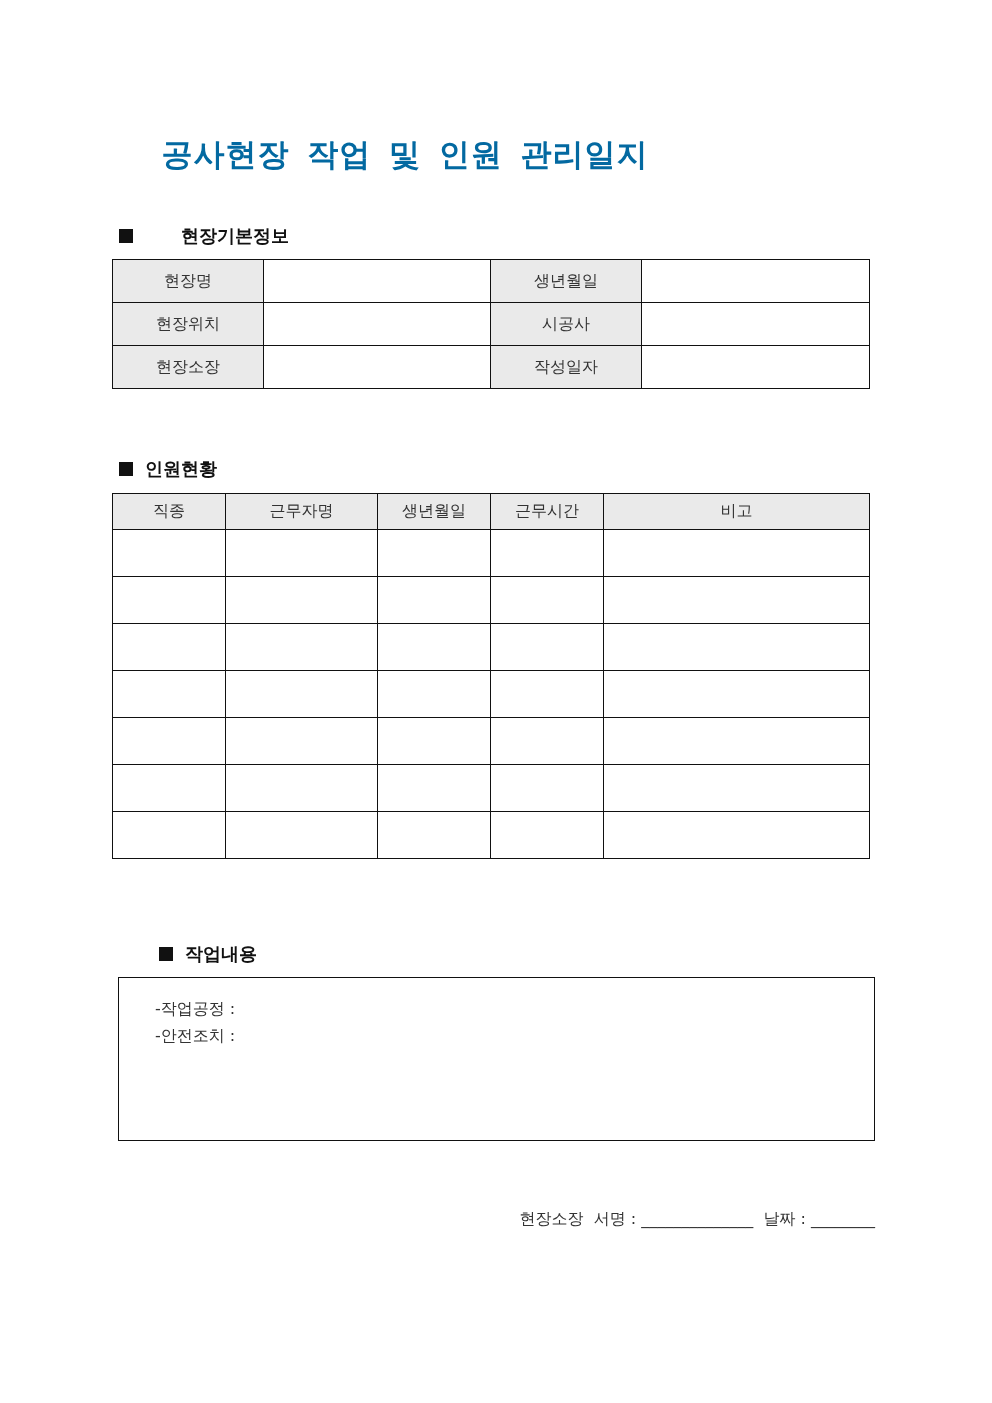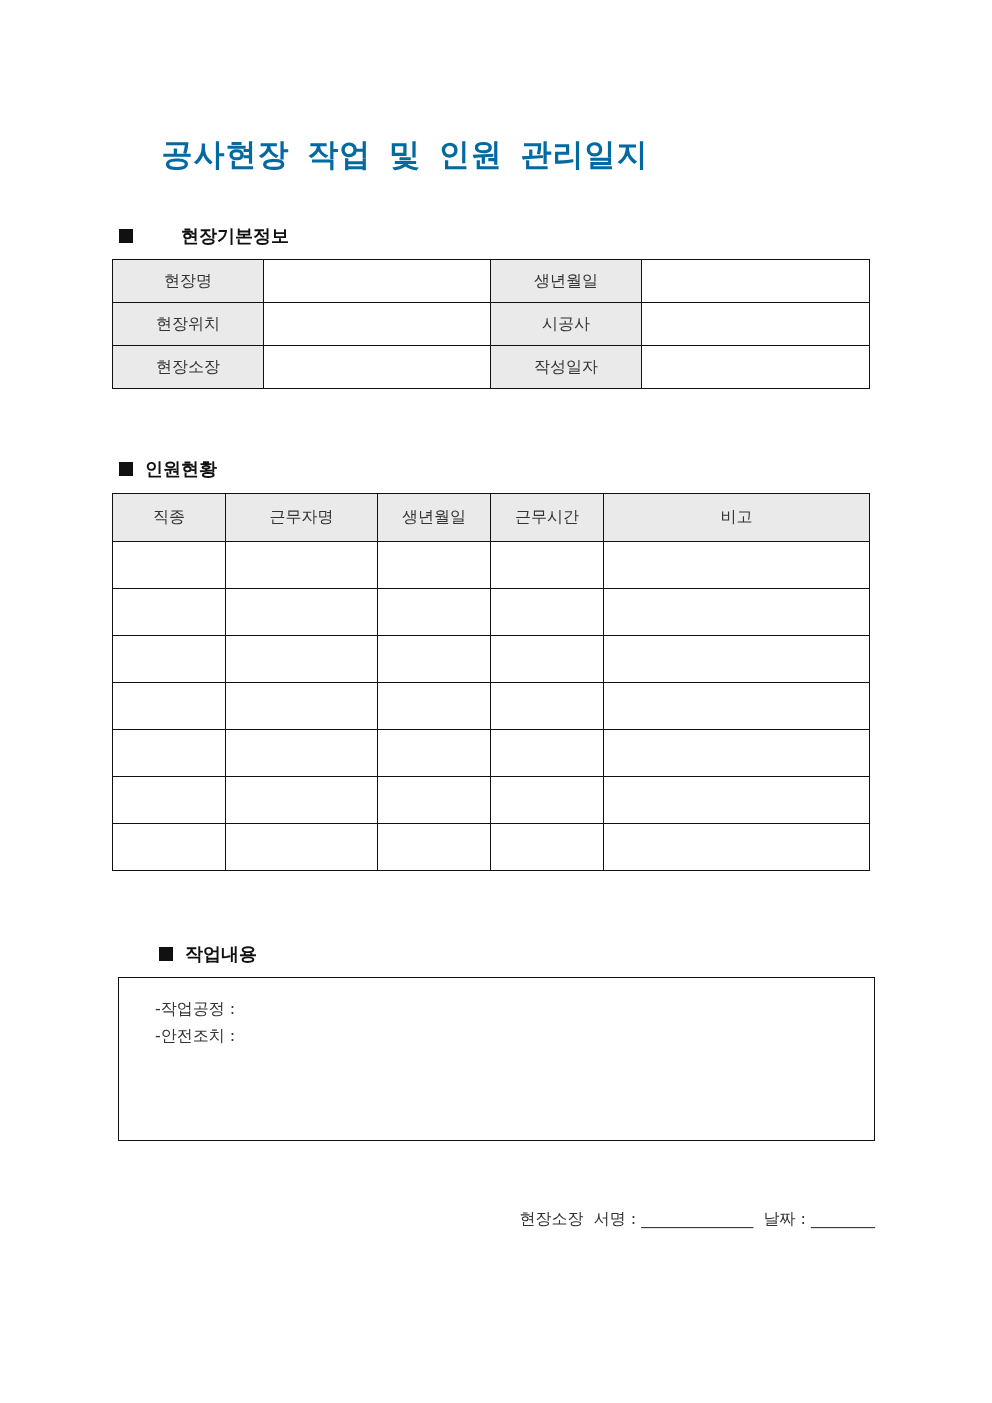--- a/index.html
+++ b/index.html
@@ -22,21 +22,21 @@
     }
 
     table { border-collapse: collapse; position: absolute; left: 112px; width: 757px; table-layout: fixed; }
     td, th { border: 1.5px solid #111; font-weight: normal; font-size: 16px; color: #333; text-align: center; vertical-align: middle; }
     .label { background: #eaeaea; }
 
     #basic-table { top: 259px; }
     #basic-table tr { height: 43px; }
 
     #staff-table { top: 493px; }
-    #staff-table tr.head { height: 48px; }
+    #staff-table tr.head { height: 36px; }
     #staff-table tr.body-row { height: 47px; }
 
     .work-box {
       position: absolute; left: 118px; top: 977px; width: 757px; height: 164px;
       border: 1.5px solid #111; padding: 18px 0 0 36px;
     }
     .work-line { font-size: 16px; color: #333; height: 26.5px; line-height: 26.5px; }
 
     .signature {
       position: absolute; right: 117px; top: 1209px;

